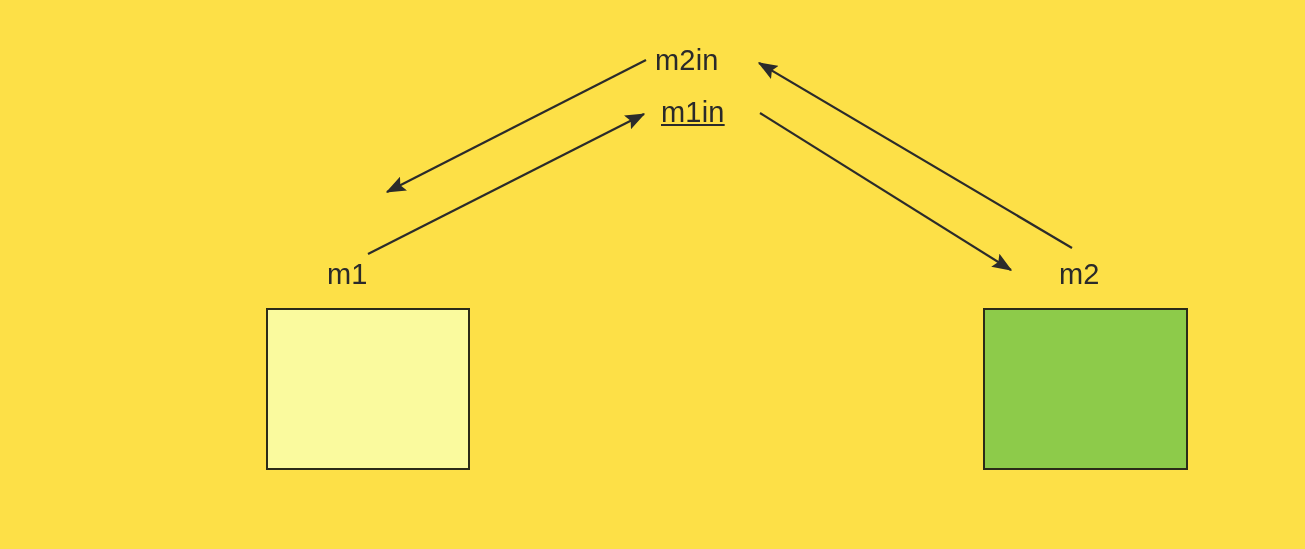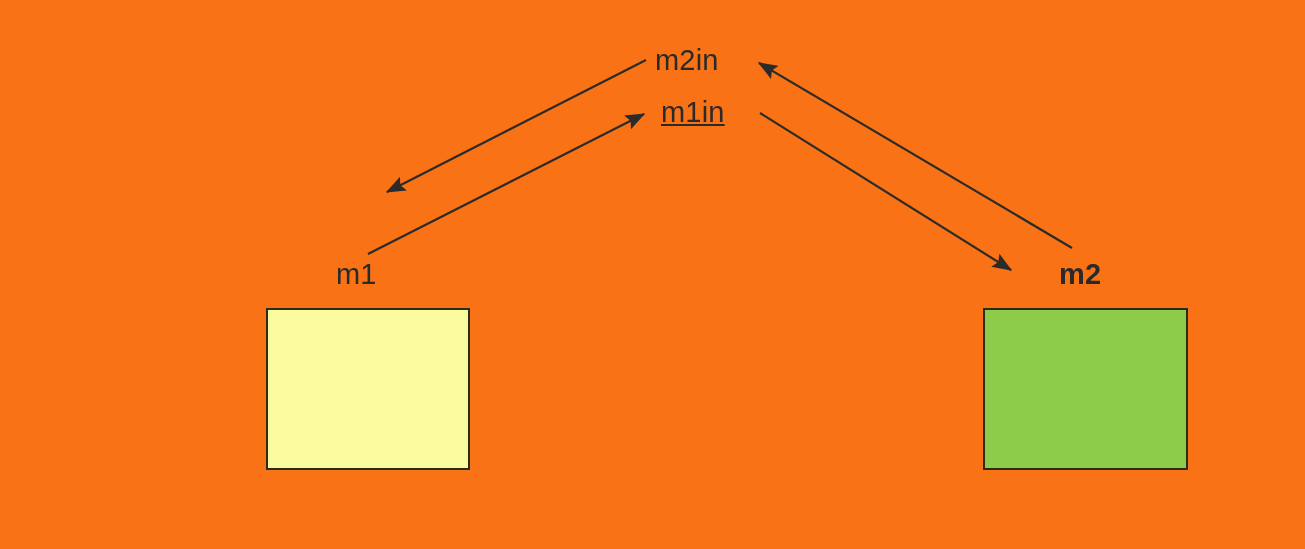--- a/index.html
+++ b/index.html
@@ -46,42 +46,41 @@
   .node-label {
     position: absolute;
     font-family: "Liberation Sans", sans-serif;
     font-size: 29px;
     line-height: 30px;
     color: #2a2a2a;
     white-space: nowrap;
     letter-spacing: 0.2px;
   }
   #label-m1 {
-    left: 336px;
+    left: 327px;
     top: 259px;
   }
   #label-m2 {
     left: 1059px;
     top: 259px;
-    font-weight: bold;
   }
   #label-m2in {
     left: 655px;
     top: 45px;
   }
   #label-m1in {
     left: 661px;
     top: 97px;
     text-decoration: underline;
   }
 </style>
 </head>
 <body>
 
-<div id="canvas" style="background: #f97316;">
+<div id="canvas" style="background: #fde047;">
 
   <svg id="edges" viewBox="0 0 1305 549" width="1305" height="549" xmlns="http://www.w3.org/2000/svg">
     <defs>
       <marker id="arrowhead" markerWidth="9" markerHeight="7" refX="8.4" refY="3.5" orient="auto" markerUnits="strokeWidth">
         <polygon points="0,0 9,3.5 0,7 1.6,3.5" fill="#2b2b2b"></polygon>
       </marker>
     </defs>
 
     <line x1="646" y1="60" x2="387" y2="192" stroke="#2b2b2b" stroke-width="2.2" marker-end="url(#arrowhead)"></line>
 

